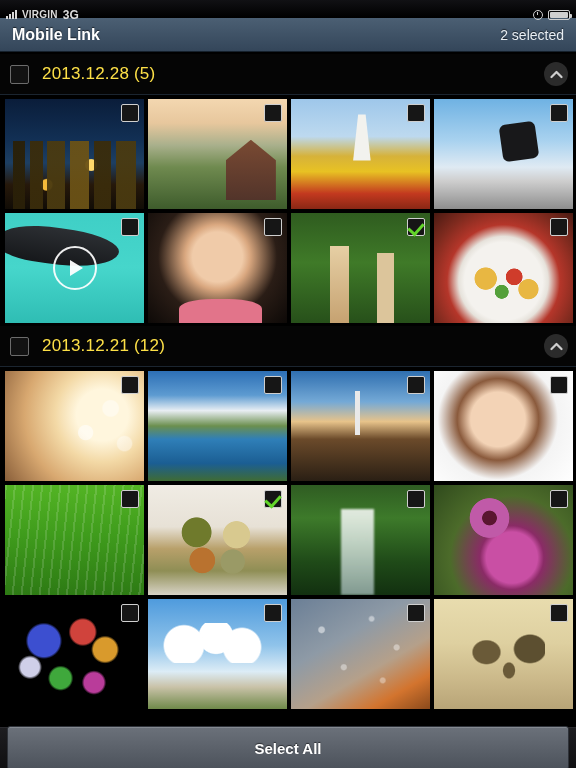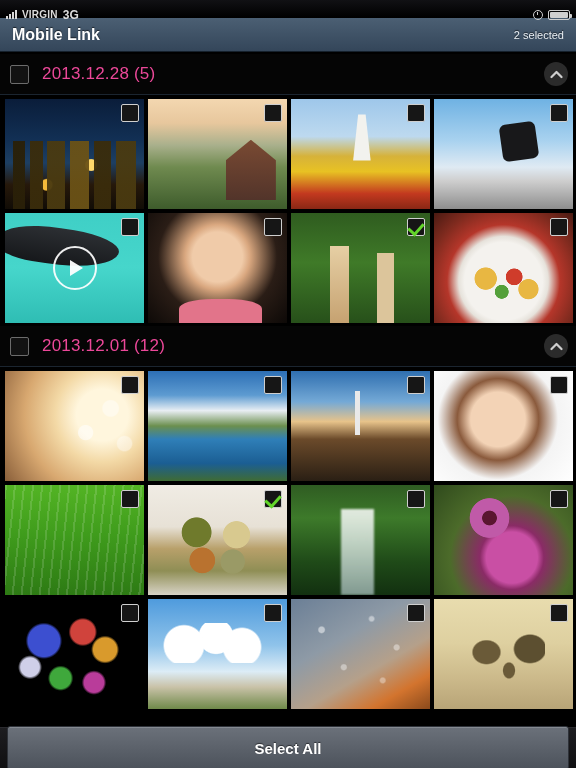--- a/index.html
+++ b/index.html
@@ -42,38 +42,38 @@
   
   .titlebar {
     height: 34px; width: 100%;
     background: linear-gradient(#4b5f73, #34465a);
     border-bottom: 1px solid #16212c;
     display: flex; align-items: center; justify-content: space-between;
     padding: 0 12px;
   }
   .app-title { color: #fff; font-size: 16px; font-weight: bold;
                text-shadow: 0 -1px 1px rgba(0,0,0,.6); }
-  .sel-count { color: #e8eef3; font-size: 11px;
+  .sel-count { color: #e8eef3; font-size: 14px;
                text-shadow: 0 -1px 1px rgba(0,0,0,.6); }
 
   
   .content { position: absolute; top: 54px; bottom: 41px; left: 0; right: 0;
              overflow: hidden; background: #000; }
 
   .section-header {
     height: 41px; display: flex; align-items: center;
     padding: 0 8px 0 10px; background: #050505;
     border-bottom: 1px solid #1b2530;
   }
   .chk {
     width: 19px; height: 19px; flex: 0 0 19px;
     background: #121212; border: 1px solid #6c6c6c; border-radius: 2px;
     position: relative;
   }
-  .section-title { color: #ec4899; font-size: 17px; margin-left: 13px;
+  .section-title { color: #fde047; font-size: 17px; margin-left: 13px;
                    letter-spacing: .2px; flex: 1; }
   .collapse-btn {
     width: 24px; height: 24px; border-radius: 50%;
     background: #2b2b2b; display: flex; align-items: center; justify-content: center;
   }
   .collapse-btn svg { display: block; }
 
   
   .grid { display: grid; grid-template-columns: repeat(4, 1fr);
           gap: 4px; padding: 4px 3px 3px 5px; background: #000; }
@@ -269,21 +269,21 @@
           <div class="art a-giraffe"></div>
           <div class="tchk checked"></div>
         </div>
         <div class="thumb">
           <div class="art a-pasta"></div>
           <div class="tchk"></div>
         </div>
       </div>
       <div class="section-header">
         <div class="chk"></div>
-        <div class="section-title">2013.12.01 (12)</div>
+        <div class="section-title">2013.12.21 (12)</div>
         <div class="collapse-btn">
           <svg width="13" height="9" viewBox="0 0 13 9">
             <path d="M1.5 7 L6.5 2 L11.5 7" fill="none" stroke="#cfcfcf" stroke-width="2.2" stroke-linecap="round" stroke-linejoin="round"></path>
           </svg>
         </div>
       </div>
       <div class="grid">
         <div class="thumb">
           <div class="art a-bubbles"></div>
           <div class="tchk"></div>

